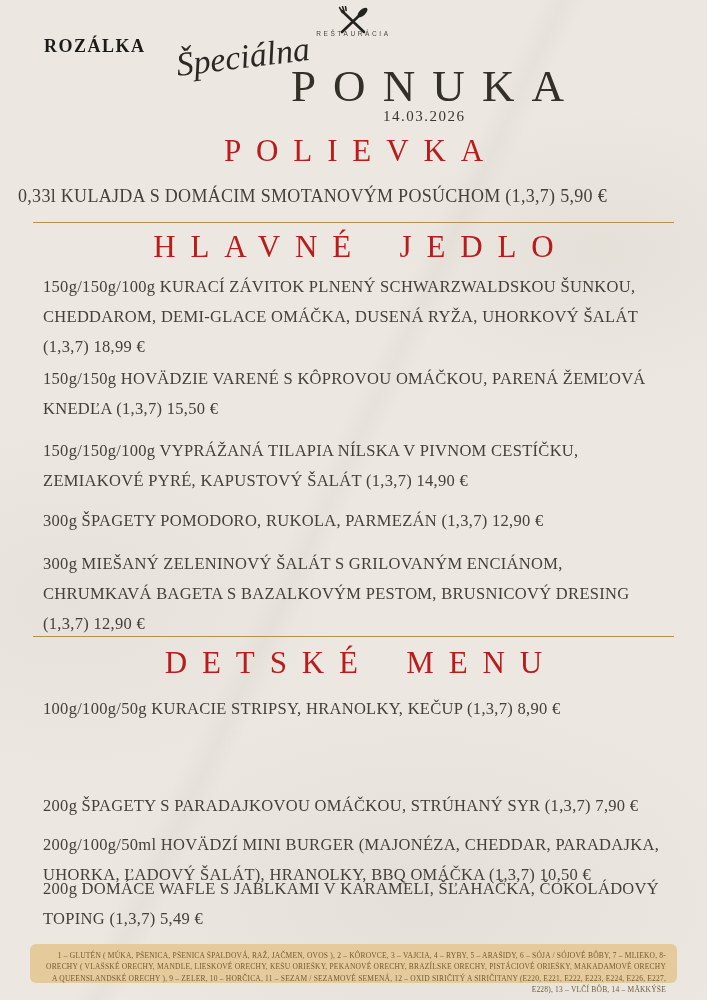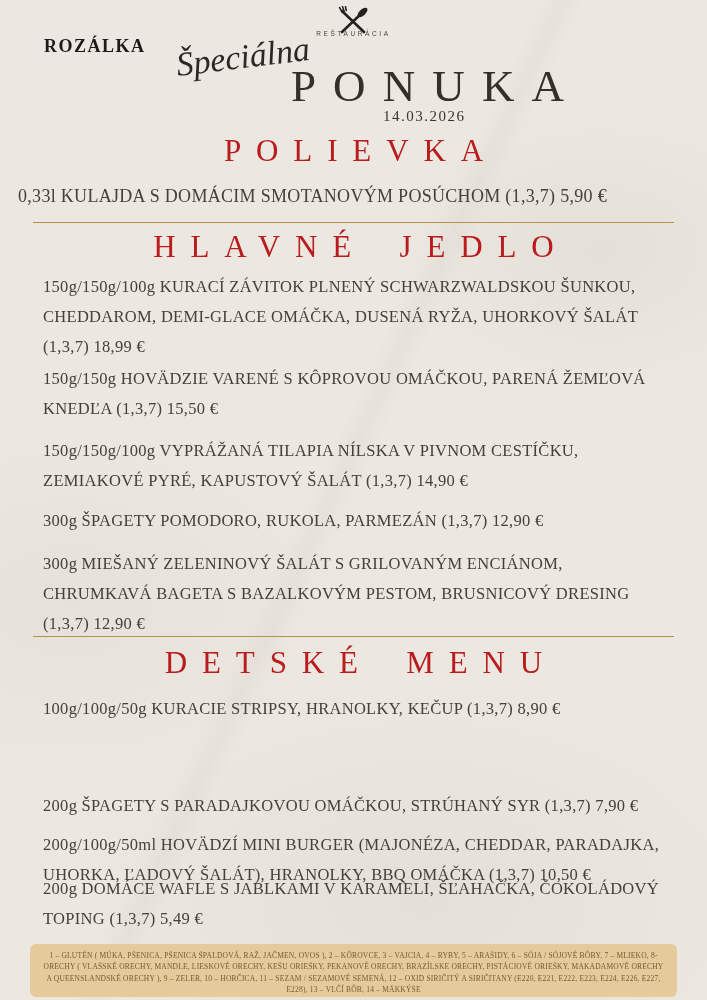--- a/index.html
+++ b/index.html
@@ -42,24 +42,24 @@
   .item{position:absolute;left:43px;right:43px;text-align:left;
     font-size:16.5px;line-height:30px;letter-spacing:.3px;color:#45403a;}
   .soup{left:18px;right:18px;font-size:18px;top:181px;}
   .m1{top:272px;} .m2{top:364px;} .m3{top:436px;} .m4{top:506px;} .m5{top:549px;}
   .k1{top:694px;} .k2{top:775px;margin-top:16px;} .k3{top:784px;margin-top:46px;} .k4{top:874px;}
 
   .divider{position:absolute;left:33px;right:33px;height:0;border-top:1.5px solid #b3914f;}
   .d1{top:222px;} .d2{top:636px;}
 
   
-  .allergen-bar{position:absolute;left:30px;right:30px;top:944px;height:53px;
+  .allergen-bar{position:absolute;left:30px;right:30px;top:944px;height:39px;
     background:#e5cb9b;border-radius:6px;box-sizing:border-box;
     padding:6px 11px;color:#6f5c36;
-    font-size:7.5px;line-height:1.52;letter-spacing:.2px;text-align:center;}
+    font-size:7.5px;line-height:1.52;letter-spacing:.2px;text-align:right;}
 </style>
 </head>
 <body>
 
 <div class="paper-texture"></div>
 
 <div class="page">
 
   <div class="cutlery">
     <svg width="42" height="30" viewBox="0 0 42 30">

